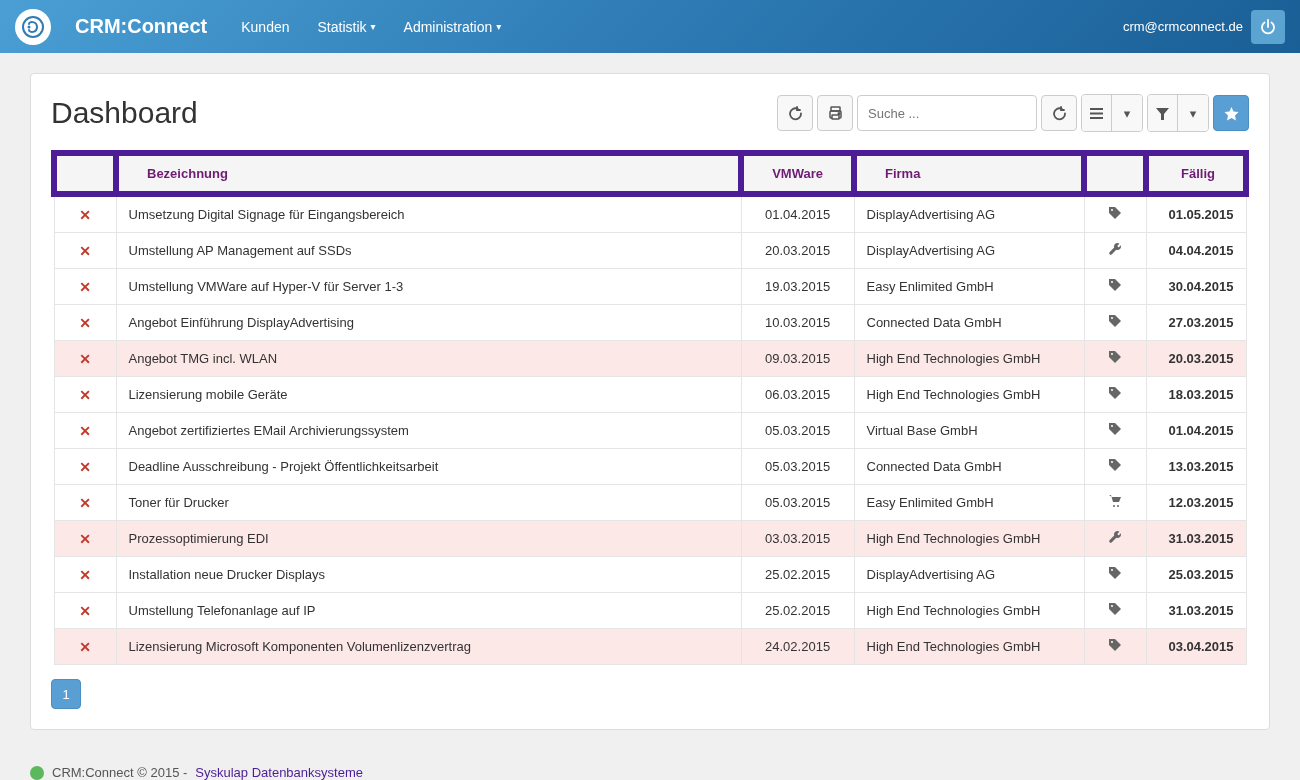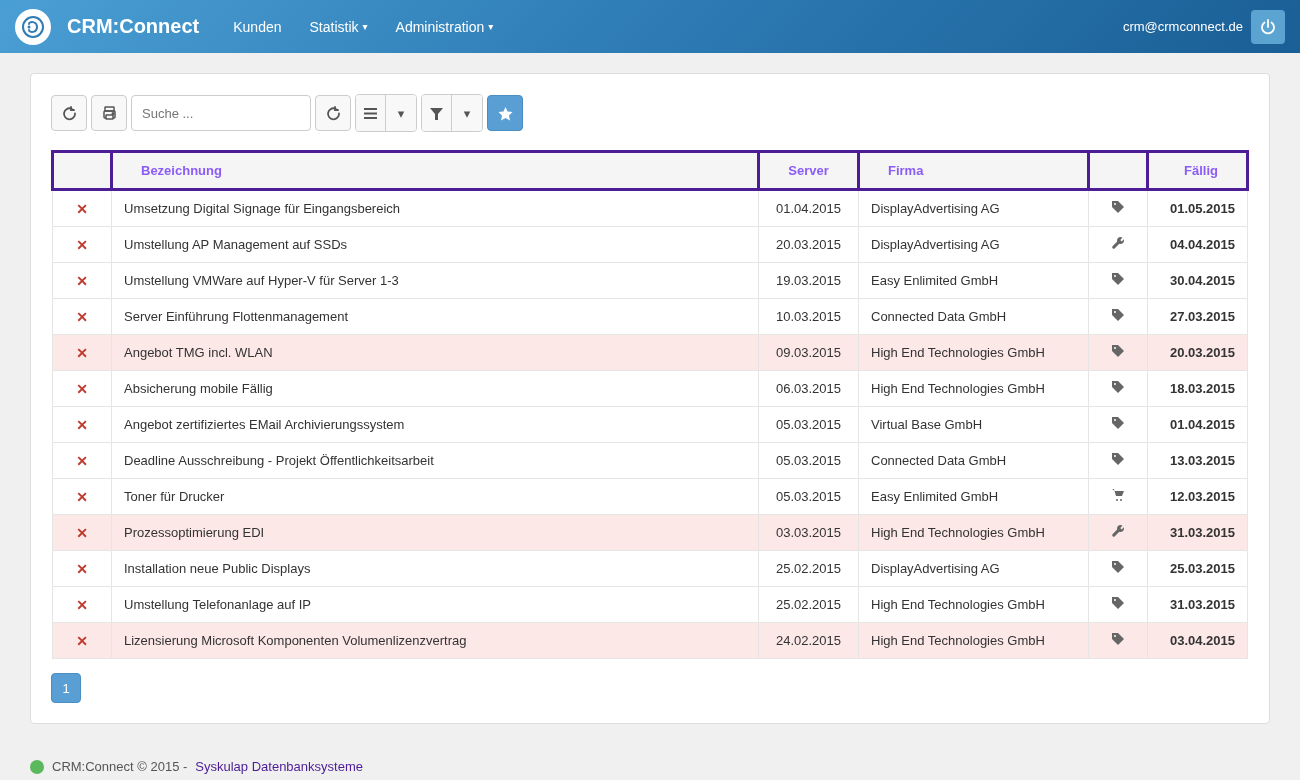--- a/index.html
+++ b/index.html
@@ -10,21 +10,21 @@
       background: linear-gradient(135deg, #4a9fd4 0%, #2e7bb5 50%, #1a5f96 100%);
       height: 53px;
       display: flex;
       align-items: center;
       padding: 0 15px;
       gap: 0;
     }
     .navbar-brand {
       display: flex;
       align-items: center;
-      gap: 16px;
+      gap: 24px;
       color: white;
       font-size: 20px;
       font-weight: bold;
       margin-right: 20px;
       text-decoration: none;
     }
     .brand-icon {
       width: 36px;
       height: 36px;
       background: white;
@@ -141,25 +141,25 @@
     .toolbar-btn-group .tg-btn:last-child { border-right: none; }
 
     
     .data-table {
       width: 100%;
       border-collapse: collapse;
       font-size: 13px;
     }
     .data-table th {
       background: #f5f5f5;
-      border: 3px solid #4c1d95;
+      border: 6px solid #4c1d95;
       padding: 10px 28px;
       text-align: left;
       font-weight: 600;
-      color: #8b5cf6;
+      color: #701a75;
     }
     .data-table th.center { text-align: center; }
     .data-table th.right { text-align: right; }
     .data-table td {
       border: 1px solid #e5e5e5;
       padding: 9px 12px;
       color: #333;
     }
     .data-table td.center { text-align: center; }
     .data-table td.right { text-align: right; }
@@ -250,20 +250,21 @@
         <path d="M8 1v7M4.5 3.5A6 6 0 1 0 11.5 3.5" stroke="white" stroke-width="1.8" fill="none" stroke-linecap="round"></path>
       </svg>
     </button>
   </div>
 </nav>
 
 <div class="main-content">
   <div class="dashboard-card">
 
     <div class="dashboard-header">
+      <h1 class="dashboard-title">Dashboard</h1>
       <div class="toolbar">
         <button class="toolbar-btn" title="Refresh">
           <svg width="15" height="15" viewBox="0 0 15 15" fill="none" stroke="#555" stroke-width="1.8" stroke-linecap="round">
             <path d="M13 7.5A5.5 5.5 0 1 1 9 2.5"></path>
             <path d="M9 1v3h3" fill="#555"></path>
           </svg>
         </button>
         <button class="toolbar-btn" title="Print">
           <svg width="15" height="15" viewBox="0 0 15 15" fill="none" stroke="#555" stroke-width="1.5">
             <rect x="3" y="1" width="9" height="4" rx="0.5"></rect>
@@ -303,21 +304,21 @@
           </svg>
         </button>
       </div>
     </div>
 
     <table class="data-table">
       <thead>
         <tr>
           <th class="col-check"></th>
           <th>Bezeichnung</th>
-          <th class="col-date center">Server</th>
+          <th class="col-date center">VMWare</th>
           <th class="col-firma">Firma</th>
           <th class="col-icon"></th>
           <th class="col-faellig right">Fällig</th>
         </tr>
       </thead>
       <tbody id="table-body">
       <tr>
       <td class="center col-check">
         <span class="delete-icon">✕</span>
       </td>
@@ -352,21 +353,21 @@
       <td class="center col-icon"><svg width="14" height="14" viewBox="0 0 14 14" fill="#666">
         <path d="M1 1h6l6 6-6 6-6-6V1z"></path>
         <circle cx="4" cy="4" r="1" fill="white"></circle>
       </svg></td>
       <td class="right col-faellig">30.04.2015</td>
     </tr>
           <tr>
       <td class="center col-check">
         <span class="delete-icon">✕</span>
       </td>
-      <td>Server Einführung Flottenmanagement</td>
+      <td>Angebot Einführung DisplayAdvertising</td>
       <td class="center col-date">10.03.2015</td>
       <td class="col-firma">Connected Data GmbH</td>
       <td class="center col-icon"><svg width="14" height="14" viewBox="0 0 14 14" fill="#666">
         <path d="M1 1h6l6 6-6 6-6-6V1z"></path>
         <circle cx="4" cy="4" r="1" fill="white"></circle>
       </svg></td>
       <td class="right col-faellig">27.03.2015</td>
     </tr>
           <tr class="highlighted">
       <td class="center col-check">
@@ -378,21 +379,21 @@
       <td class="center col-icon"><svg width="14" height="14" viewBox="0 0 14 14" fill="#666">
         <path d="M1 1h6l6 6-6 6-6-6V1z"></path>
         <circle cx="4" cy="4" r="1" fill="white"></circle>
       </svg></td>
       <td class="right col-faellig">20.03.2015</td>
     </tr>
           <tr>
       <td class="center col-check">
         <span class="delete-icon">✕</span>
       </td>
-      <td>Absicherung mobile Fällig</td>
+      <td>Lizensierung mobile Geräte</td>
       <td class="center col-date">06.03.2015</td>
       <td class="col-firma">High End Technologies GmbH</td>
       <td class="center col-icon"><svg width="14" height="14" viewBox="0 0 14 14" fill="#666">
         <path d="M1 1h6l6 6-6 6-6-6V1z"></path>
         <circle cx="4" cy="4" r="1" fill="white"></circle>
       </svg></td>
       <td class="right col-faellig">18.03.2015</td>
     </tr>
           <tr>
       <td class="center col-check">
@@ -443,21 +444,21 @@
       <td class="col-firma">High End Technologies GmbH</td>
       <td class="center col-icon"><svg width="14" height="14" viewBox="0 0 14 14" fill="#666">
         <path d="M9.5 1C7.5 1 6 2.5 6 4.5c0 .4.1.8.2 1.1L1.5 10.3a1.5 1.5 0 0 0 2.1 2.1l4.7-4.7c.3.1.7.2 1.1.2C11.5 7.9 13 6.4 13 4.4c0-.4-.1-.8-.2-1.1L10.7 5.4 9.3 4 11.4 1.8C10.8 1.3 10.2 1 9.5 1z"></path>
       </svg></td>
       <td class="right col-faellig">31.03.2015</td>
     </tr>
           <tr>
       <td class="center col-check">
         <span class="delete-icon">✕</span>
       </td>
-      <td>Installation neue Public Displays</td>
+      <td>Installation neue Drucker Displays</td>
       <td class="center col-date">25.02.2015</td>
       <td class="col-firma">DisplayAdvertising AG</td>
       <td class="center col-icon"><svg width="14" height="14" viewBox="0 0 14 14" fill="#666">
         <path d="M1 1h6l6 6-6 6-6-6V1z"></path>
         <circle cx="4" cy="4" r="1" fill="white"></circle>
       </svg></td>
       <td class="right col-faellig">25.03.2015</td>
     </tr>
           <tr>
       <td class="center col-check">

